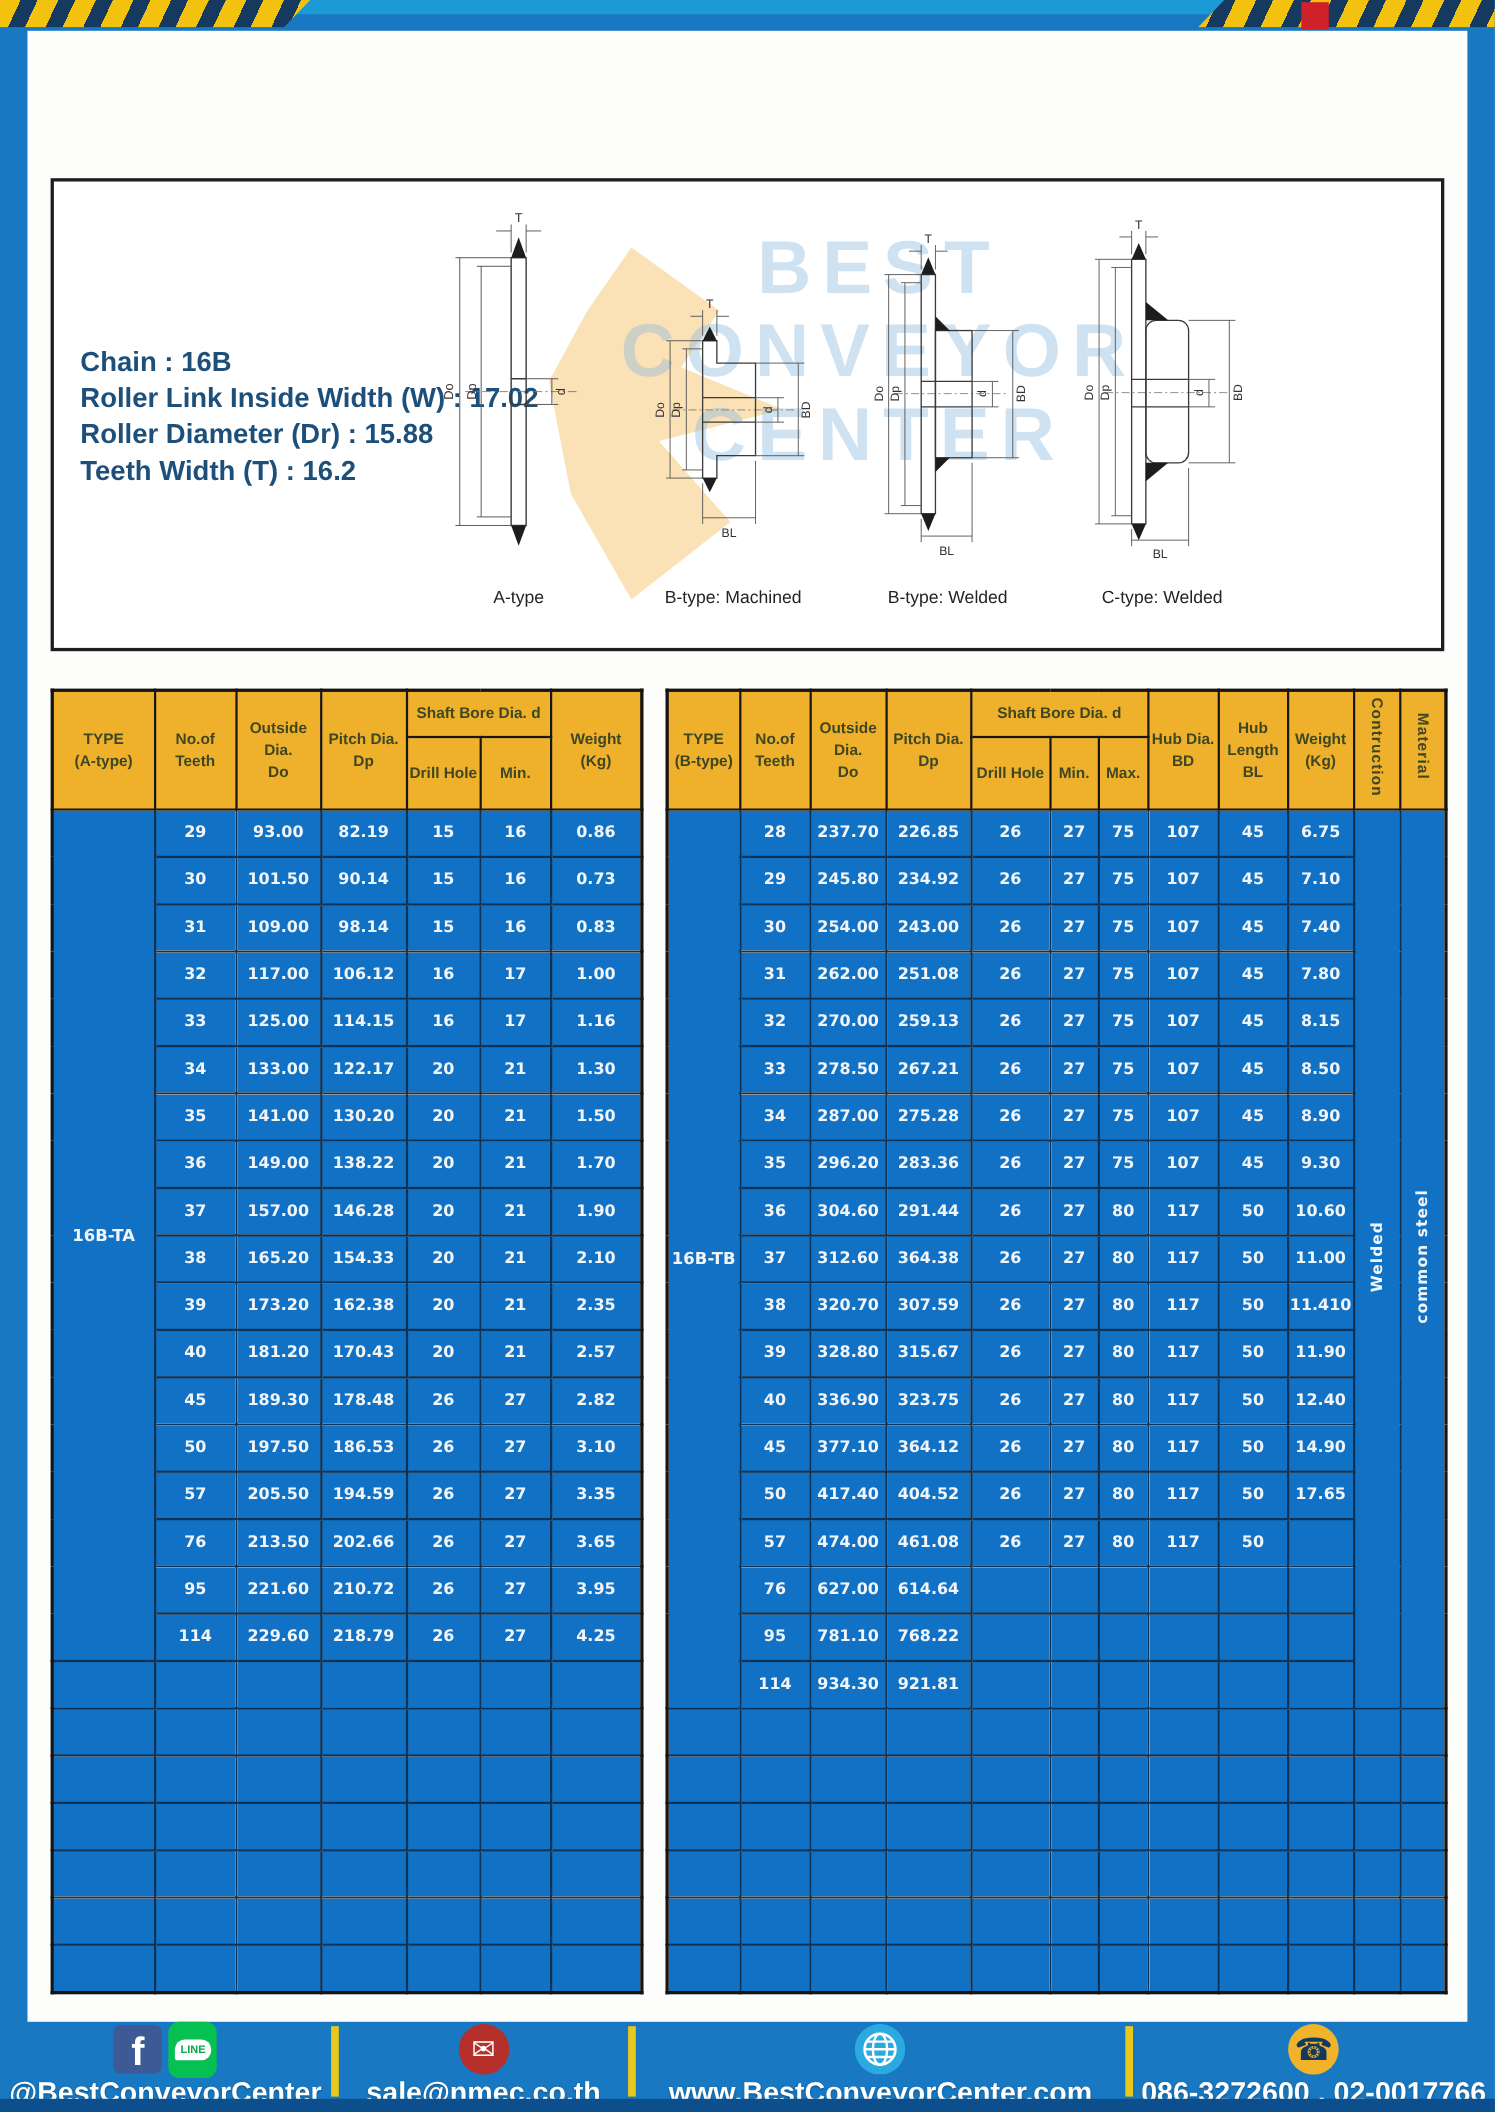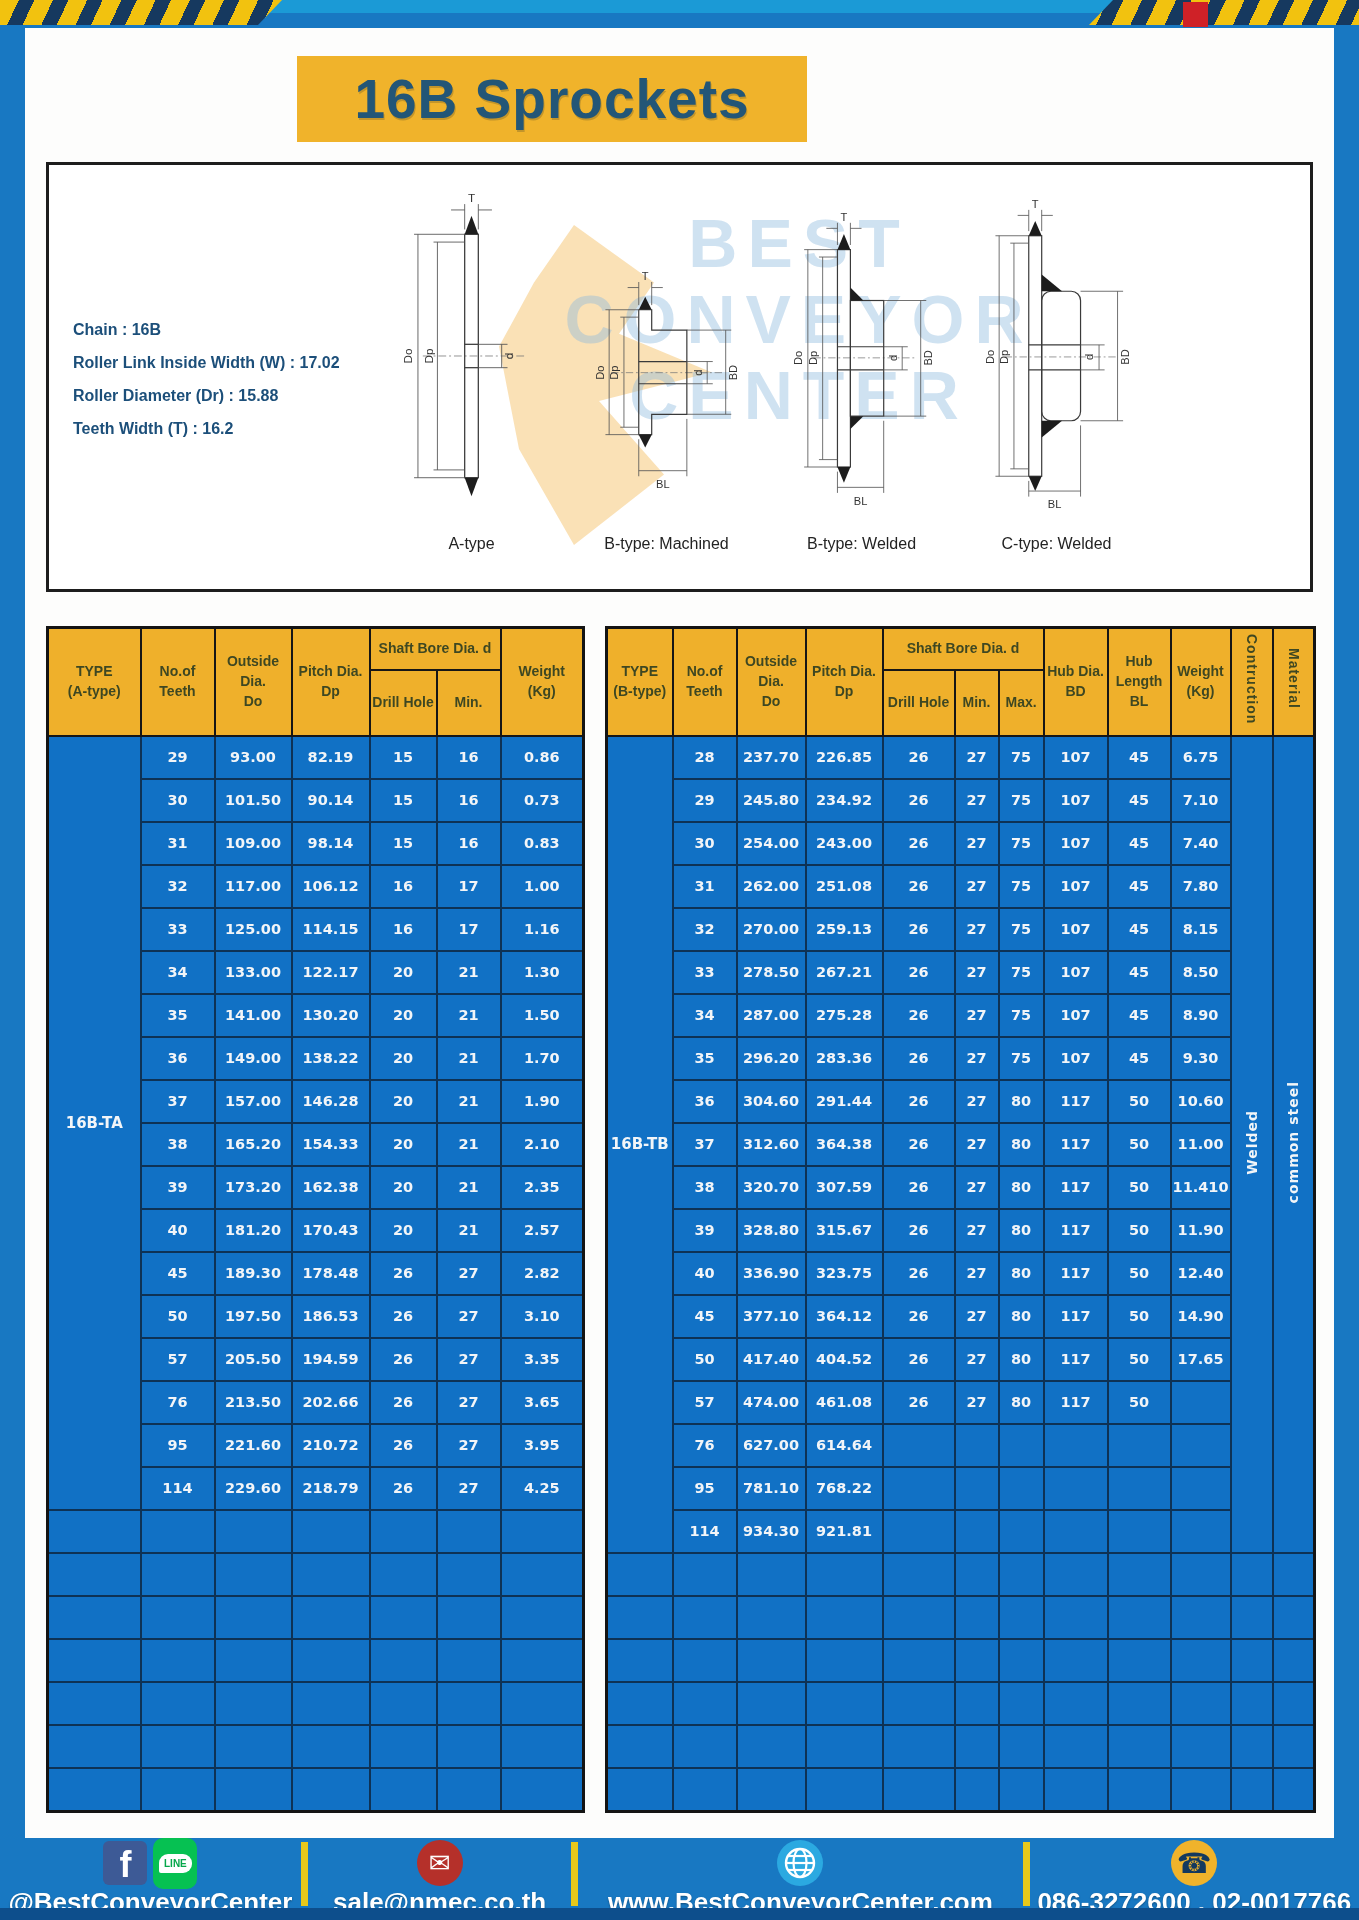--- a/index.html
+++ b/index.html
@@ -22,21 +22,21 @@
   
   .title-box{position:absolute;left:272px;top:28px;width:510px;height:86px;background:#f0b32b;
     display:flex;align-items:center;justify-content:center;}
   .title-box h1{margin:0;font-size:55px;font-weight:bold;color:#235677;letter-spacing:1px;
     text-shadow:1px 2px 0 rgba(60,60,40,.25);}
 
   
   .panel{position:absolute;left:21px;top:134px;width:1261px;height:424px;background:#fff;
     border:3px solid #1d1d1d;overflow:hidden;}
   .specs{position:absolute;left:24px;top:148px;color:#1c4f7a;font-weight:bold;
-    font-size:16px;line-height:33px;white-space:nowrap;}
+    font-size:25px;line-height:33px;white-space:nowrap;}
   .watermark{position:absolute;left:430px;top:40px;width:640px;text-align:center;pointer-events:none;}
   .watermark .wm-text{font-size:68px;font-weight:800;letter-spacing:10px;line-height:1.12;
     color:rgba(140,185,222,.42);}
   .wm-blob{position:absolute;left:10px;top:30px;width:250px;height:320px;
     background:rgba(246,196,110,.5);
     clip-path:polygon(30% 0,62% 18%,48% 34%,85% 46%,40% 55%,66% 78%,30% 100%,8% 70%,0 38%,14% 18%);}
   .figs{position:absolute;left:330px;top:12px;width:770px;height:400px;display:flex;
     justify-content:space-between;}
   .fig{width:185px;display:flex;flex-direction:column;align-items:center;}
   .fig svg{width:185px;height:358px;}
@@ -83,23 +83,20 @@
 </head>
 <body>
 
 <div class="top-strip"></div>
 <div class="hazard hazard-left"></div>
 <div class="hazard hazard-right"></div>
 <div class="red-square"></div>
 
 <div class="card">
 
-  <div class="title-box">
-    <h1>16B Sprockets</h1>
-  </div>
 
   <div class="panel">
     <div class="wm-blob" style="left:450px;top:60px;"></div>
     <div class="watermark">
       <div class="wm-text">BEST</div>
       <div class="wm-text">CONVEYOR</div>
       <div class="wm-text">CENTER</div>
     </div>
 
     <div class="specs">

